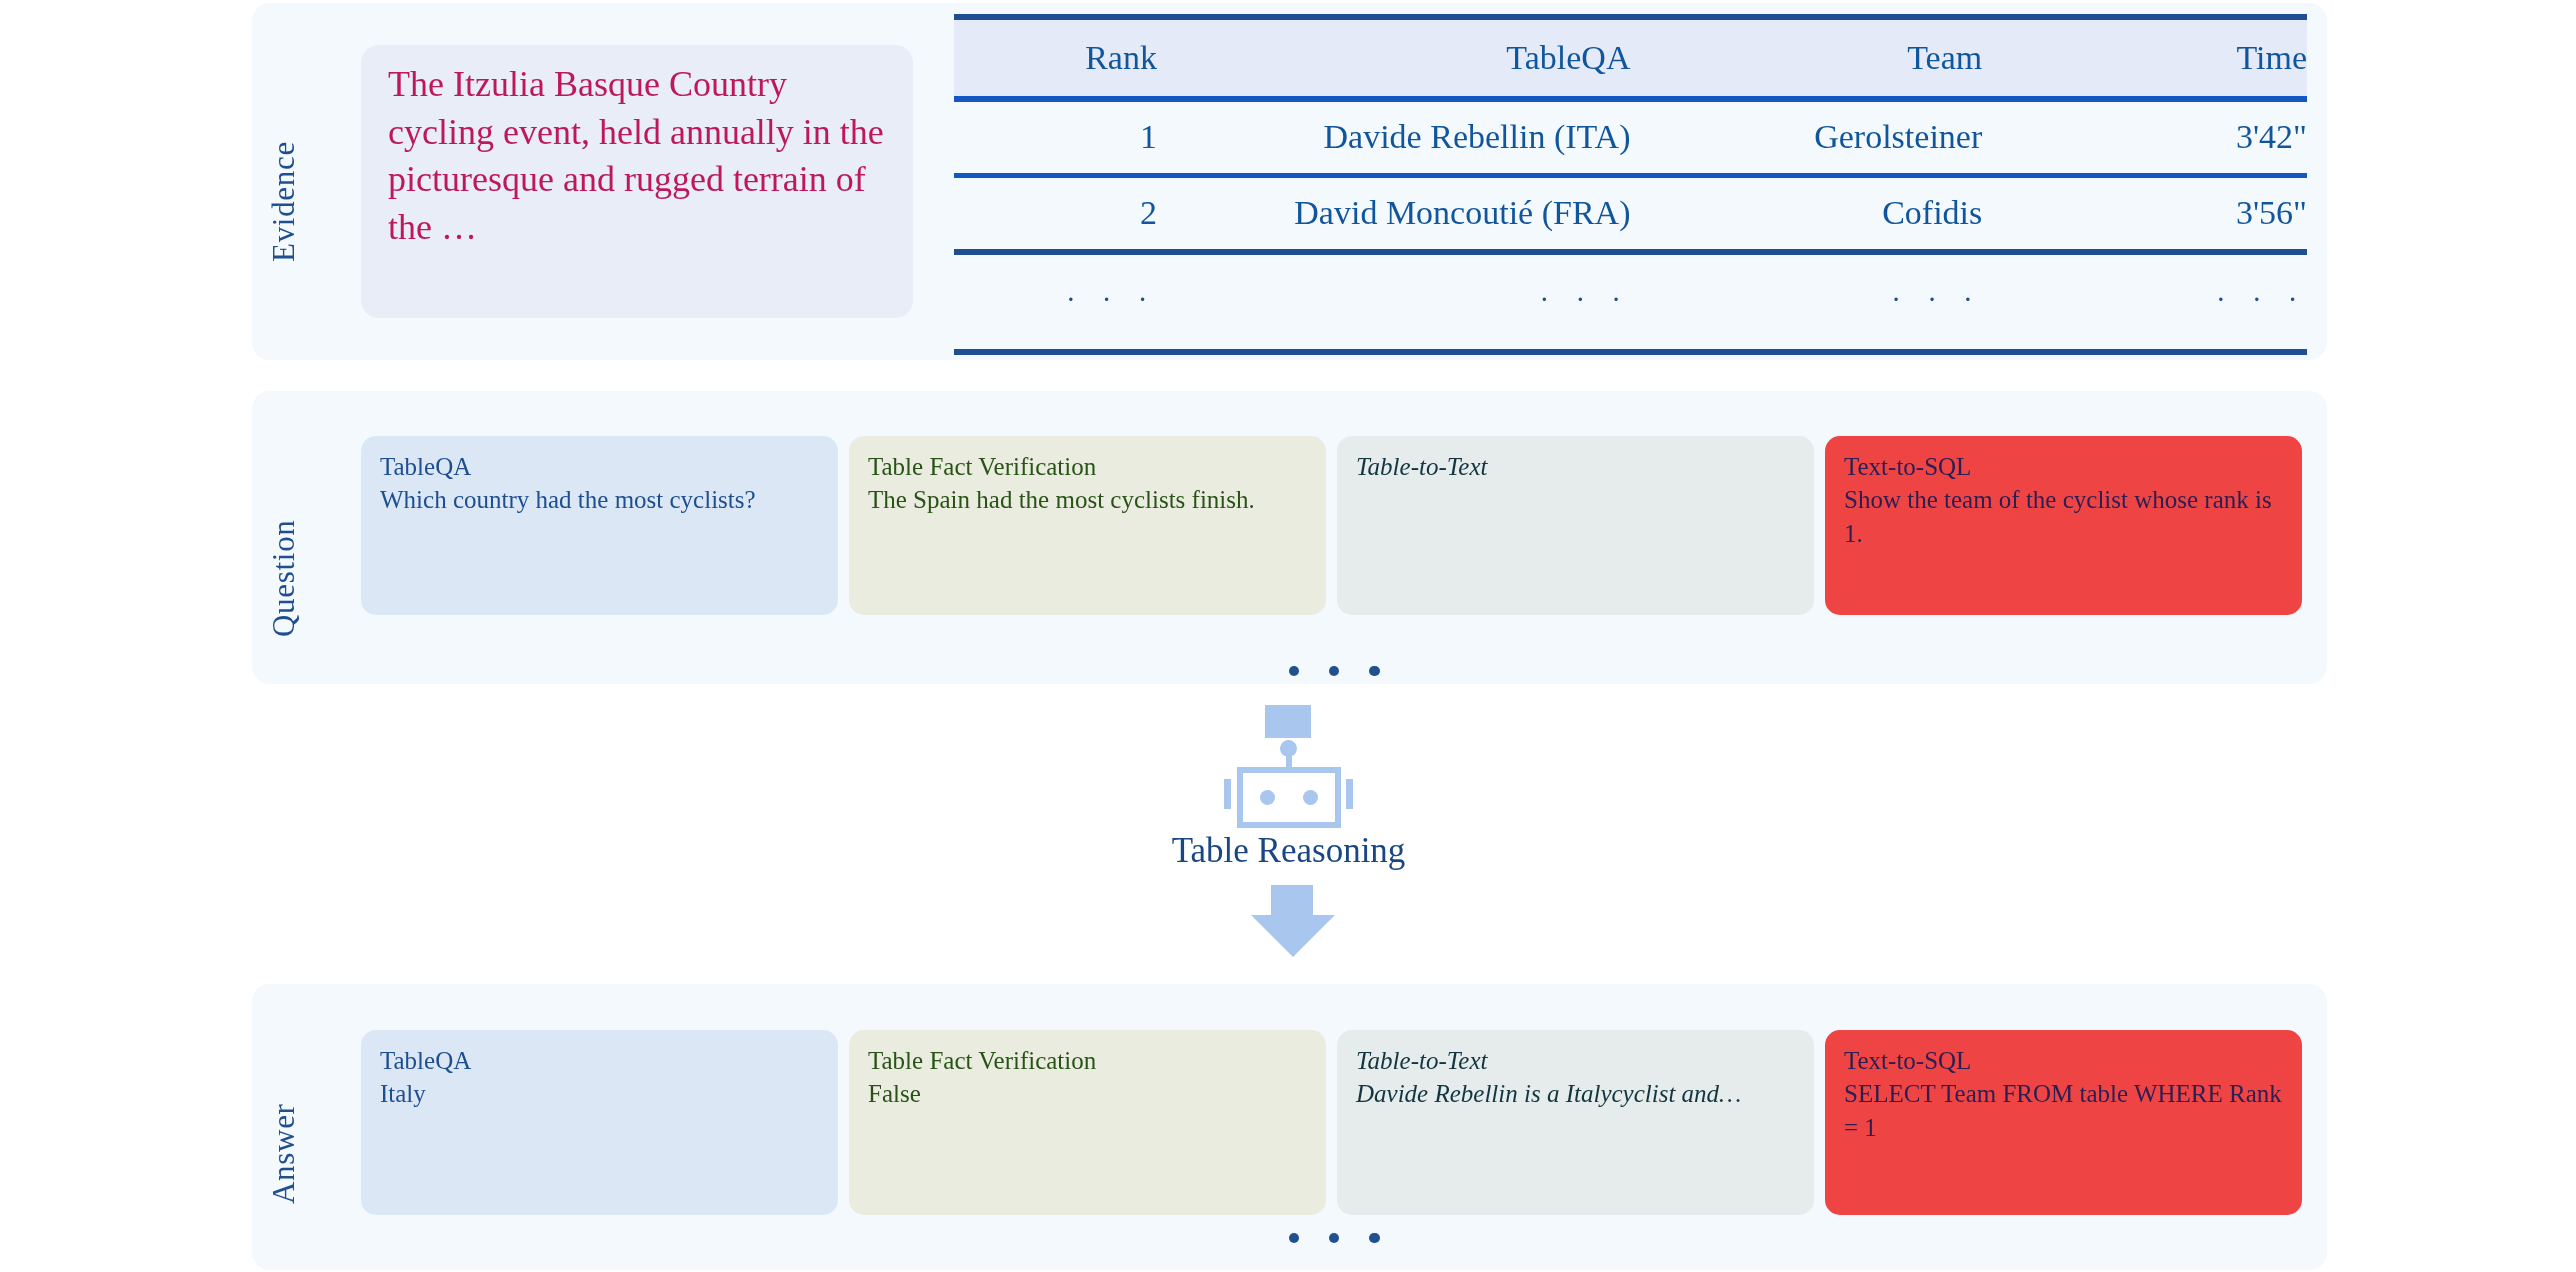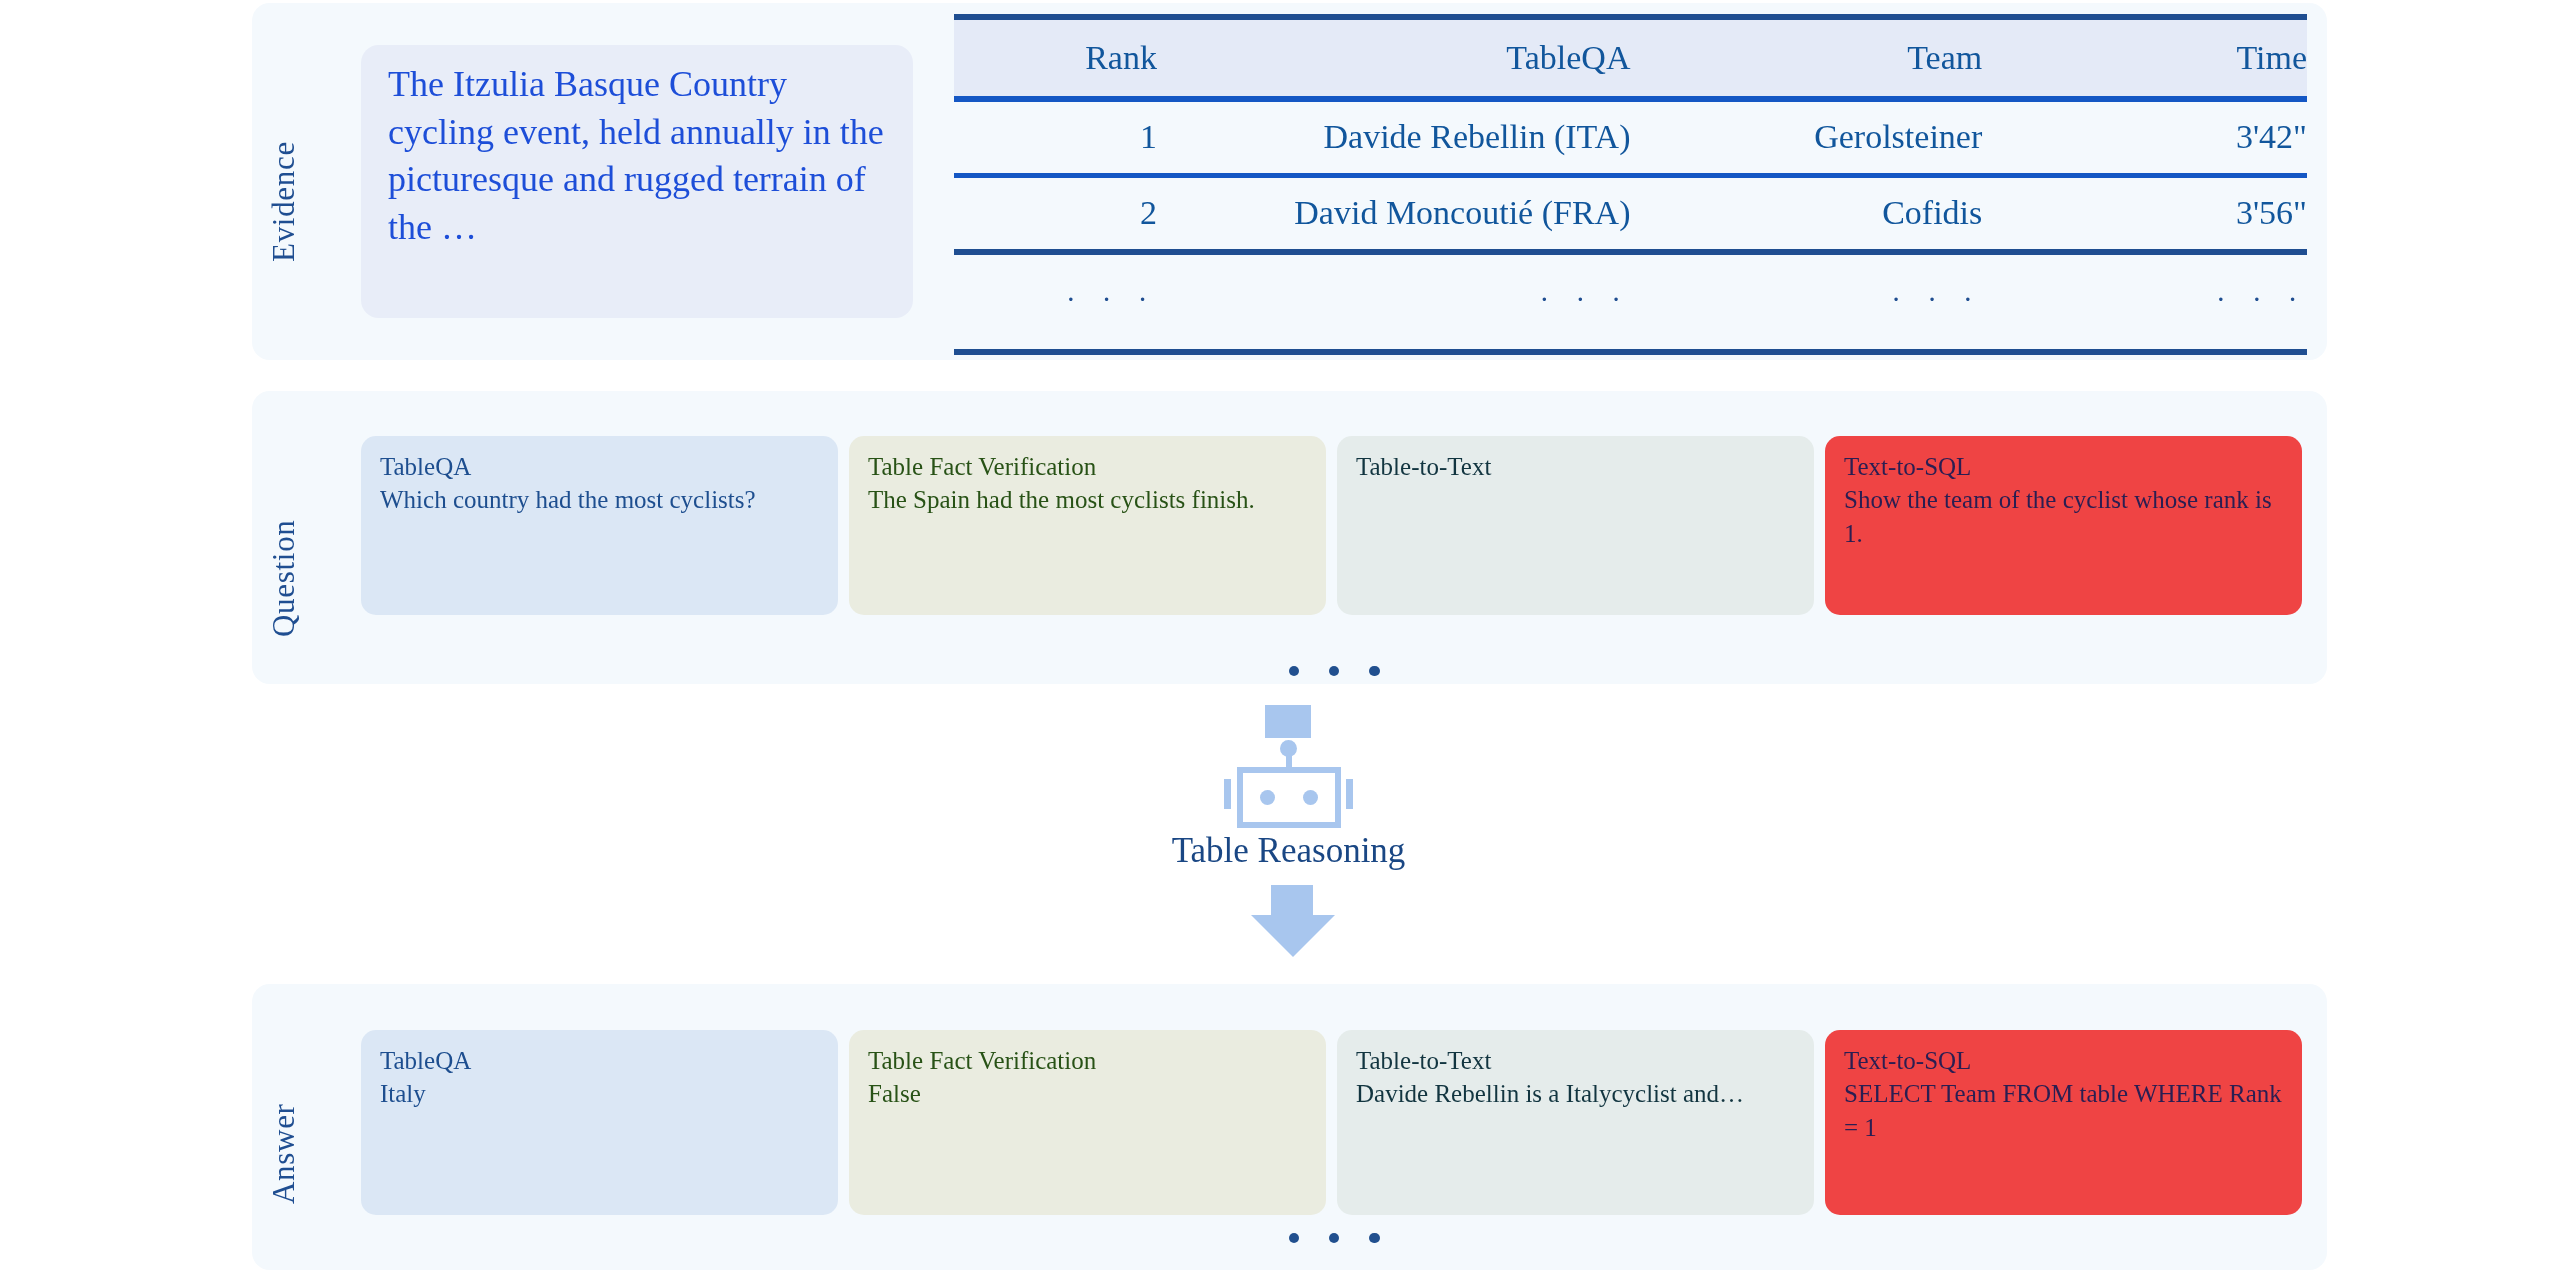--- a/index.html
+++ b/index.html
@@ -50,21 +50,21 @@
   .evidence-text-card {
     position: absolute;
     left: 109px;
     top: 42px;
     width: 552px;
     height: 273px;
     background: #e8edf8;
     border-radius: 17.7px;
     box-sizing: border-box;
     padding: 16.4px 23px 16.4px 27px;
-    color: #1d4ed8;
+    color: #be185d;
     font-size: 36px;
     line-height: 1.32;
   }
 
   
   .evidence-table-wrap {
     position: absolute;
     left: 702px;
     top: 11px;
     width: 1353px;
@@ -164,21 +164,21 @@
     line-height: 1.35;
   }
   #question-cards .task-card { flex: 0 0 477px; }
   #answer-cards .task-card { flex: 0 0 477px; }
 
   .task-card .task-name { display: block; }
   .task-card .task-body { display: block; }
 
   .c-blue   { background: #dbe7f5; color: #1d4e8f; }
   .c-olive  { background: #eaece0; color: #285216; }
-  .c-teal   { background: #e5eceb; color: #123540; }
+  .c-teal   { background: #e5eceb; color: #123540; font-style: italic; }
   .c-purple { background: #ef4444; color: #2a1e52; }
 
   
   .dots-3 {
     position: absolute;
     display: flex;
     gap: 30px;
   }
   .dots-3 i {
     display: block;

